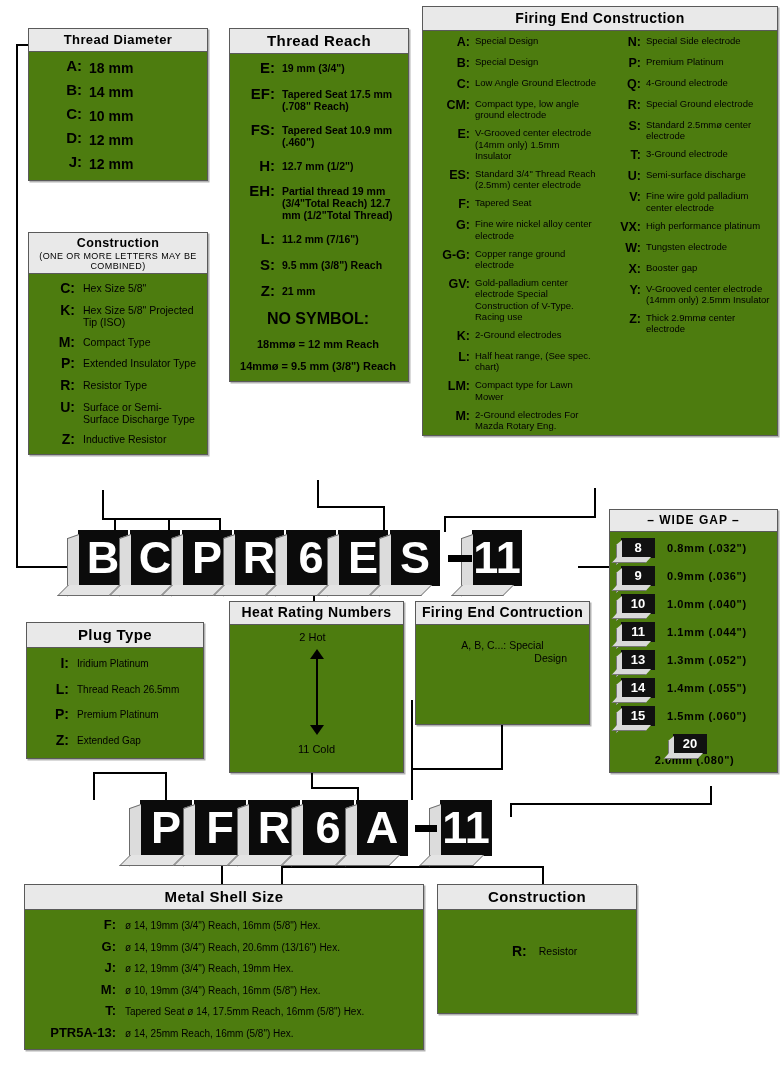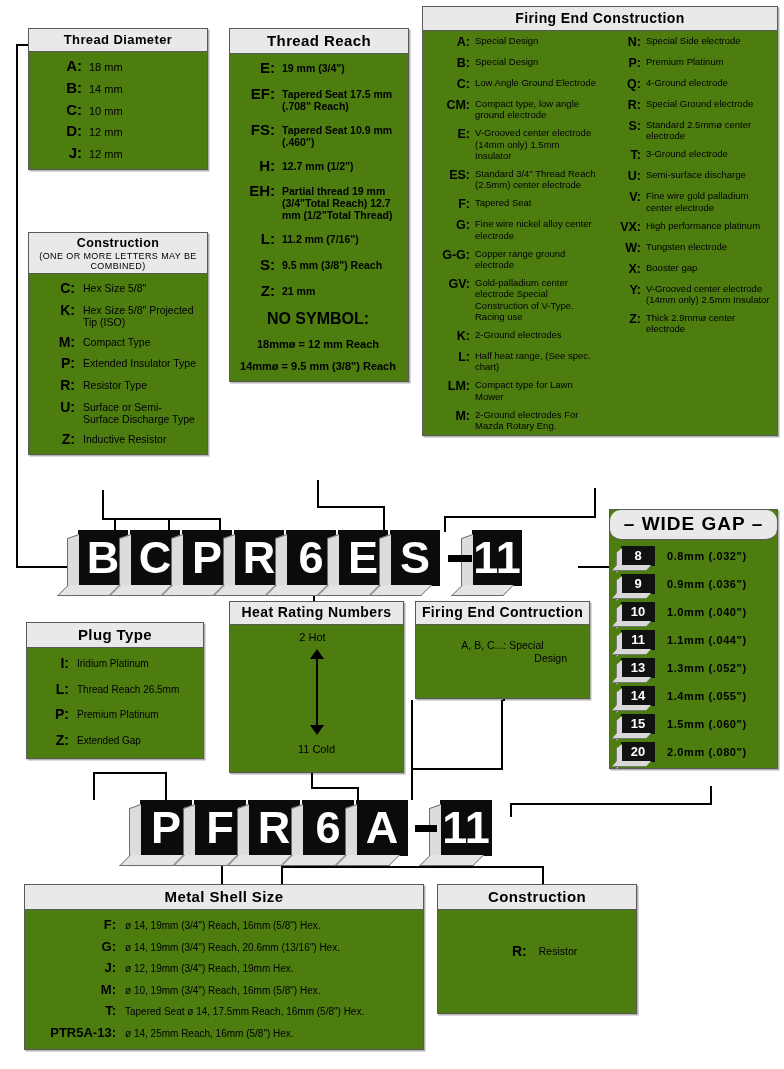--- a/index.html
+++ b/index.html
@@ -51,21 +51,21 @@
     flex: 1 1 auto;
     line-height: 1.14;
   }
 
   
   #thread-diameter { left: 28px; top: 28px; width: 180px; }
   #thread-diameter .box-hd { font-size: 13px; }
   #thread-diameter .box-bd { padding: 6px 8px 7px 8px; }
   #thread-diameter .row { margin-bottom: 5px; }
   #thread-diameter .row .code { width: 52px; font-size: 15px; padding-right: 7px; }
-  #thread-diameter .row .desc { font-size: 11px; font-weight: normal; padding-top: 3px; }
+  #thread-diameter .row .desc { font-size: 14px; font-weight: bold; padding-top: 3px; }
 
   
   #construction-upper { left: 28px; top: 232px; width: 180px; }
   #construction-upper .box-hd { font-size: 12.5px; padding-bottom: 2px; }
   #construction-upper .box-hd .sub {
     display: block; font-size: 9px; font-weight: normal; line-height: 1.12; margin-top: 1px;
   }
   #construction-upper .box-bd { padding: 7px 8px 7px 6px; }
   #construction-upper .row { margin-bottom: 6px; }
   #construction-upper .row .code { width: 48px; font-size: 14px; padding-right: 8px; }
@@ -91,21 +91,21 @@
   #firing-end-construction .box-bd { padding: 4px 2px 4px 2px; display: flex; }
   #firing-end-construction .col { width: 50%; padding: 0 4px; }
   #firing-end-construction .col.left { border-right: 0; }
   #firing-end-construction .row { margin-bottom: 7px; }
   #firing-end-construction .row .code { width: 46px; font-size: 12.5px; padding-right: 5px; }
   #firing-end-construction .row .desc { font-size: 9.5px; line-height: 1.18; }
   #firing-end-construction .col.right .row .code { width: 42px; }
 
   
   #wide-gap { left: 609px; top: 509px; width: 169px; }
-  #wide-gap .box-hd { font-size: 19px; letter-spacing: 1px; border-radius: 11px; }
+  #wide-gap .box-hd { font-size: 12px; letter-spacing: 1px; }
   #wide-gap .box-bd { padding: 6px 6px 6px 8px; }
   .gap-row { display: flex; align-items: center; margin-bottom: 8px; }
   .gap-chip {
     position: relative;
     background: #111;
     color: #fff;
     font-weight: bold;
     font-size: 13px;
     line-height: 1;
     padding: 3px 6px 4px 6px;
@@ -152,21 +152,21 @@
   .hr-arrow .head-up,
   .hr-arrow .head-dn {
     position: absolute; left: 0; width: 0; height: 0;
     border-left: 7px solid transparent; border-right: 7px solid transparent;
   }
   .hr-arrow .head-up { top: 0; border-bottom: 10px solid #000; }
   .hr-arrow .head-dn { bottom: 0; border-top: 10px solid #000; }
   .hr-bottom { position: absolute; left: 0; right: 0; bottom: 4px; margin-top: 19px; }
 
   
-  #firing-end-small { left: 415px; top: 601px; width: 175px; height: 98px; }
+  #firing-end-small { left: 415px; top: 601px; width: 175px; height: 124px; }
   #firing-end-small .box-hd { font-size: 14px; line-height: 1.1; }
   #firing-end-small .box-bd { padding: 14px 10px 8px 10px; font-size: 10.5px; line-height: 1.2; }
   #firing-end-small .fe-text { text-align: center; }
   #firing-end-small .fe-text .ln2 { display:block; text-align: right; padding-right: 12px; }
 
   
   #metal-shell { left: 24px; top: 884px; width: 400px; }
   #metal-shell .box-hd { font-size: 15px; }
   #metal-shell .box-bd { padding: 8px 8px 9px 4px; }
   #metal-shell .row { margin-bottom: 7px; }
@@ -562,21 +562,21 @@
       <span class="gap-val">1.3mm (.052")</span>
     </div>
     <div class="gap-row">
       <span class="gap-chip">14</span>
       <span class="gap-val">1.4mm (.055")</span>
     </div>
     <div class="gap-row">
       <span class="gap-chip">15</span>
       <span class="gap-val">1.5mm (.060")</span>
     </div>
-    <div class="gap-row" style="margin-bottom:0;">
+    <div class="gap-row" style="margin-bottom:0;flex-direction:column;">
       <span class="gap-chip">20</span>
       <span class="gap-val">2.0mm (.080")</span>
     </div>
   </div>
 </div>
 
 <div class="box" id="plug-type">
   <div class="box-hd">Plug Type</div>
   <div class="box-bd">
     <div class="row">

